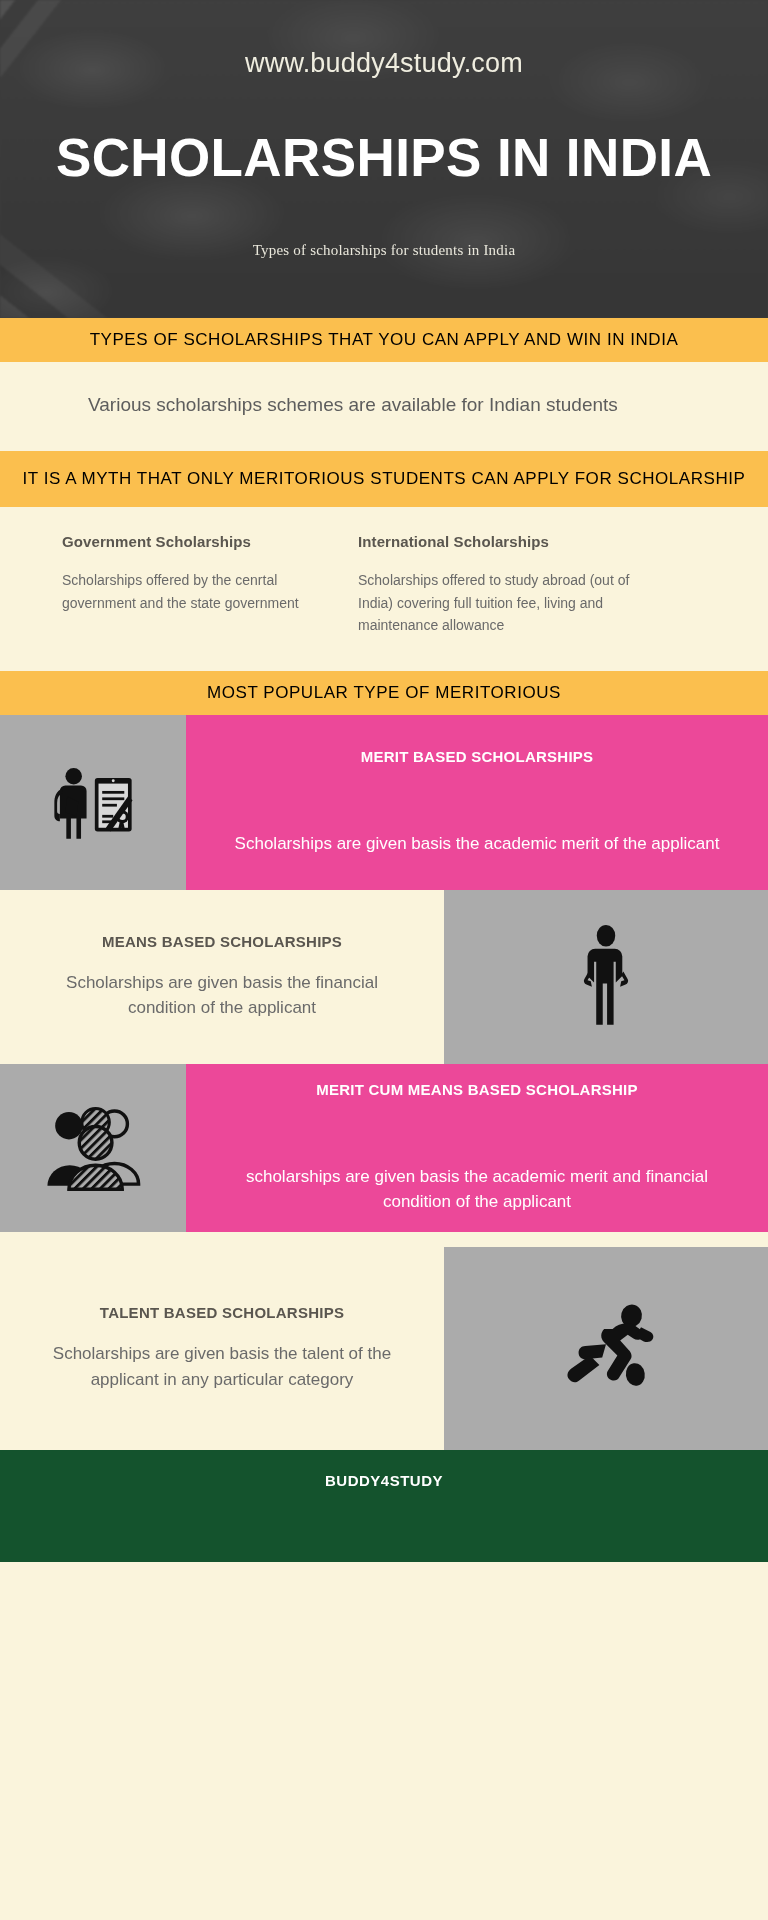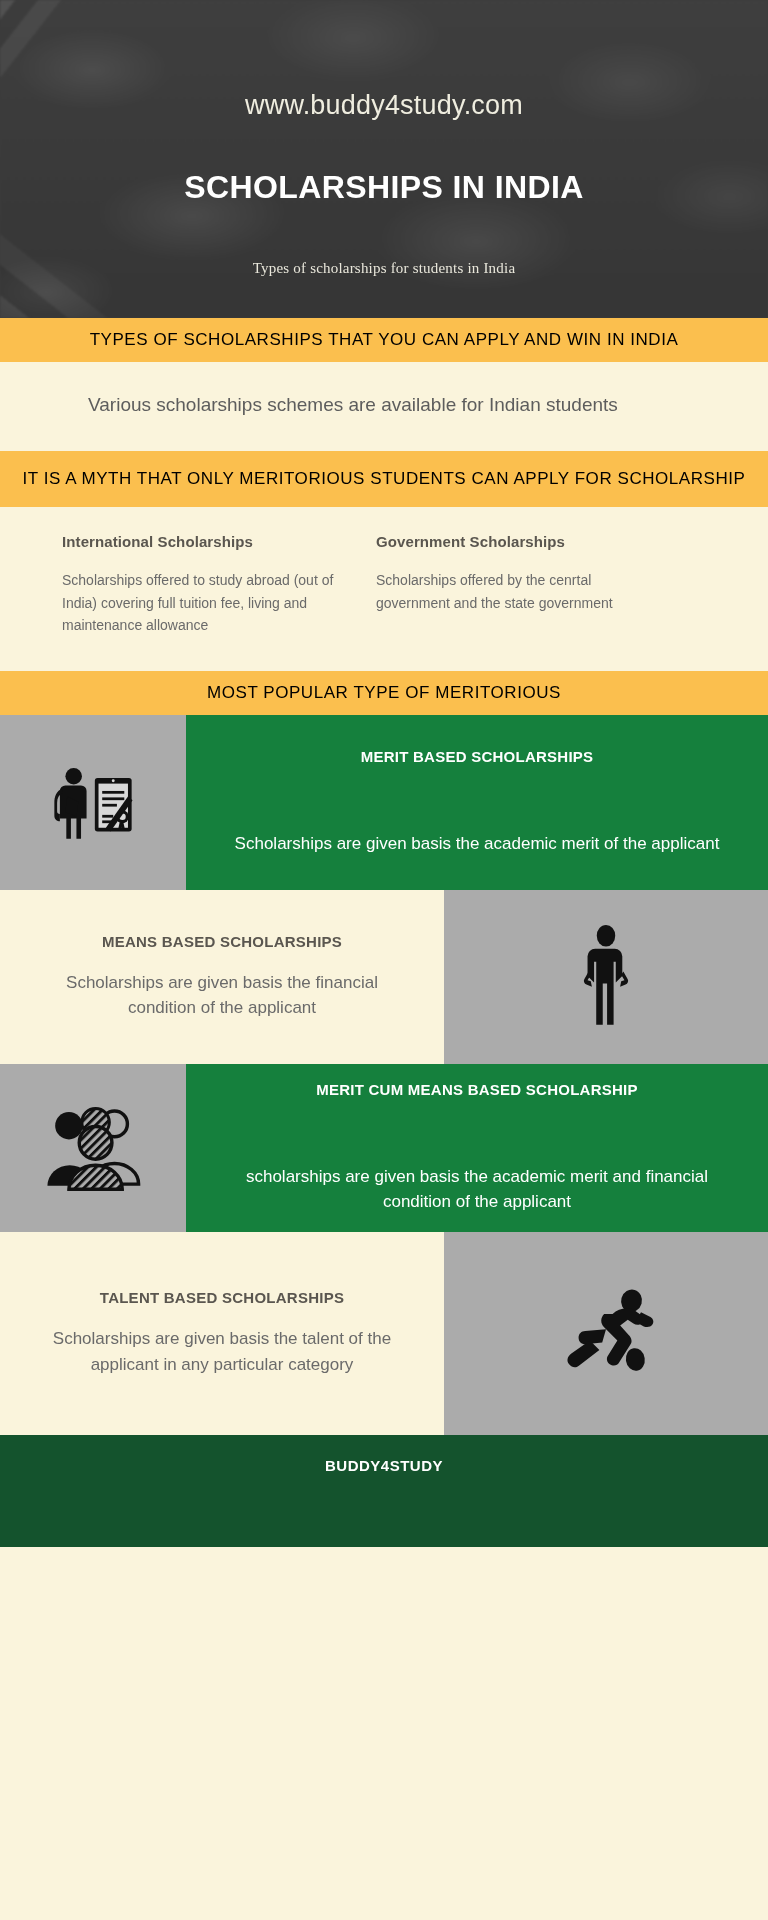--- a/index.html
+++ b/index.html
@@ -34,28 +34,27 @@
       radial-gradient(ellipse 110px 58px at 6%  92%, rgba(225,225,225,.34), rgba(0,0,0,0) 62%),
       linear-gradient(180deg,#6b6b6b,#4c4c4c);
     filter:grayscale(1) blur(1.2px);
   }
   .hero-scrim { position:absolute; inset:0; background:rgba(52,52,52,.62); }
   .hero-inner {
     position:relative; z-index:3;
     height:100%;
     display:flex; flex-direction:column; align-items:center;
     padding-top:48px;
-    justify-content:center;
   }
   .hero-site {
     font-size:27px; color:#efeddf; font-weight:400; letter-spacing:.2px;
   }
   .hero-title {
     margin-top:48px;
-    font-size:32px; font-weight:700; color:#ffffff;
+    font-size:53px; font-weight:700; color:#ffffff;
     letter-spacing:.4px; text-align:center;
   }
   .hero-sub {
     margin-top:54px;
     font-size:15px; color:#e9e7db; font-weight:400; letter-spacing:.2px;font-family:Liberation Serif, serif;
   }
 
   
   .banner {
     background:#FBBF4E;
@@ -104,35 +103,35 @@
   }
   .card-text {
     flex:1 1 auto;
     display:flex; flex-direction:column; align-items:center; justify-content:center;
     text-align:center;
     padding:14px 36px;
   }
   .card-title { font-weight:700; font-size:15px; letter-spacing:.25px; }
   .card-desc  { margin-top:22px; font-size:17px; line-height:1.5; font-weight:400; }
 
-  .card-orange .card-text { background:#15803d;gap:44px; }
+  .card-orange .card-text { background:#ec4899;gap:44px; }
   .card-orange .card-title { color:#FFFFFF; }
   .card-orange .card-desc  { color:#FFFFFF; }
 
   .card-cream .card-text { background:#FAF4DC; }
   .card-cream .card-title { color:#5a564f; }
   .card-cream .card-desc  { color:#6a6a6a; }
 
   .c1 { height:175px; }
   .c1 .card-icon { width:186px; }
   .c2 { height:174px; }
   .c2 .card-icon { width:324px; }
   .c3 { height:168px;border-radius:31px; }
   .c3 .card-icon { width:186px; }
-  .c4 { height:203px; }
+  .c4 { height:203px;margin-top:15px; }
   .c4 .card-icon { width:324px; }
 
   .c2 .card-text, .c4 .card-text { padding:0 30px; }
   .c2 .card-desc, .c4 .card-desc { margin-top:20px; }
 
   
   .footer {
     background:#14532d;
     text-align:center;
     padding:22px 54px 26px;
@@ -164,27 +163,27 @@
 
   <div class="banner banner-1">TYPES OF SCHOLARSHIPS THAT YOU CAN APPLY AND WIN IN INDIA</div>
 
   <section class="cream intro">
     <p>Various scholarships schemes are available for Indian students</p>
   </section>
 
   <div class="banner banner-2">IT IS A MYTH THAT ONLY MERITORIOUS STUDENTS CAN APPLY FOR SCHOLARSHIP</div>
 
   <section class="cream two-col">
+    <div class="col col-gov">
+      <div class="col-title">Government Scholarships</div>
+      <div class="col-body">Scholarships offered by the cenrtal government and the state government</div>
+    </div>
     <div class="col">
       <div class="col-title">International Scholarships</div>
       <div class="col-body">Scholarships offered to study abroad (out of India) covering full tuition fee, living and maintenance allowance</div>
-    </div>
-    <div class="col col-gov">
-      <div class="col-title">Government Scholarships</div>
-      <div class="col-body">Scholarships offered by the cenrtal government and the state government</div>
     </div>
   </section>
 
   <div class="banner banner-3">MOST POPULAR TYPE OF MERITORIOUS</div>
 
   <section class="card c1 card-orange">
     <div class="card-icon">
       <svg width="92" height="92" viewBox="0 0 100 100">
         <g fill="#111111">
           <circle cx="29" cy="22" r="9"></circle>

